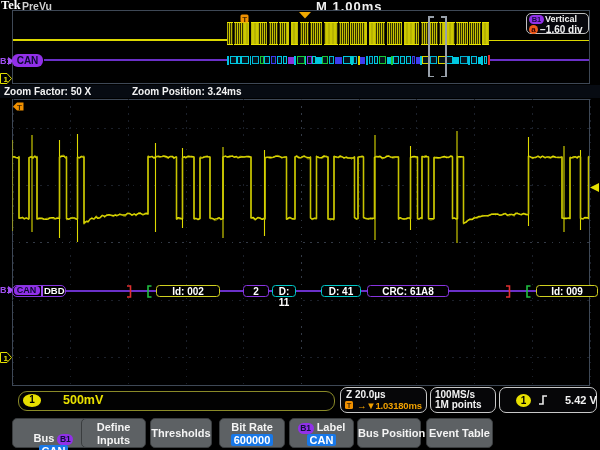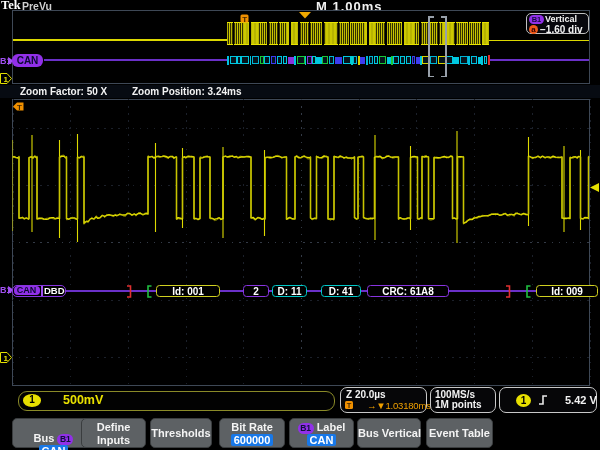--- a/index.html
+++ b/index.html
@@ -131,21 +131,21 @@
 <div class="abs" style="left:428px;top:75.5px;width:6px;height:1.5px;background:#98a0aa"></div>
 <div class="abs" style="left:441px;top:75.5px;width:6px;height:1.5px;background:#98a0aa"></div>
 
 <div class="abs" style="left:526px;top:13px;width:63px;height:21px;border:1.5px solid #c0c0c0;border-radius:5px;background:rgba(8,8,14,.92)"></div>
 <div class="abs" style="left:529px;top:14.5px;width:15px;height:9px;background:#9130e8;border-radius:5px;color:#140a40;font-size:7.5px;font-weight:bold;text-align:center;line-height:9px">B1</div>
 <div class="abs w" style="left:545px;top:14px;font-size:9px">Vertical</div>
 <div class="abs" style="left:529px;top:24.5px;width:9px;height:9px;background:#f05818;border-radius:50%;color:#300;font-size:8px;font-weight:bold;text-align:center;line-height:9px">a</div>
 <div class="abs w" style="left:540px;top:24px;font-size:10px">−1.60 div</div>
 
 <div class="abs" style="left:0;top:85px;width:600px;height:13px;background:#070b12"></div>
-<div class="abs w" style="left:20px;top:86px;font-size:10px">Zoom Factor: 50 X</div>
+<div class="abs w" style="left:4px;top:86px;font-size:10px">Zoom Factor: 50 X</div>
 <div class="abs w" style="left:132px;top:86px;font-size:10px">Zoom Position: 3.24ms</div>
 
 <div class="abs" style="left:12px;top:98.5px;width:578px;height:287px;border:1.5px solid #3e4856"></div>
 <div style="position:absolute;left:12.5px;top:99px;width:1px;height:285px;background-image:repeating-linear-gradient(180deg,#1b202a 0 1.4px,transparent 1.4px 7.1px)"></div>
 <div style="position:absolute;left:70.2px;top:99px;width:1px;height:285px;background-image:repeating-linear-gradient(180deg,#1b202a 0 1.4px,transparent 1.4px 7.1px)"></div>
 <div style="position:absolute;left:127.9px;top:99px;width:1px;height:285px;background-image:repeating-linear-gradient(180deg,#1b202a 0 1.4px,transparent 1.4px 7.1px)"></div>
 <div style="position:absolute;left:185.6px;top:99px;width:1px;height:285px;background-image:repeating-linear-gradient(180deg,#1b202a 0 1.4px,transparent 1.4px 7.1px)"></div>
 <div style="position:absolute;left:243.3px;top:99px;width:1px;height:285px;background-image:repeating-linear-gradient(180deg,#1b202a 0 1.4px,transparent 1.4px 7.1px)"></div>
 <div style="position:absolute;left:301.0px;top:99px;width:1px;height:285px;background-image:repeating-linear-gradient(180deg,#333a46 0 1.4px,transparent 1.4px 7.1px)"></div>
 <div style="position:absolute;left:358.7px;top:99px;width:1px;height:285px;background-image:repeating-linear-gradient(180deg,#1b202a 0 1.4px,transparent 1.4px 7.1px)"></div>
@@ -203,23 +203,23 @@
 <div class="abs" style="left:13.5px;top:285.8px;width:26px;height:9.5px;background:#9130e8;border-radius:4px;color:#0a0a30;font-weight:bold;font-size:9px;text-align:center;line-height:9.5px">CAN</div>
 <div class="abs" style="left:41px;top:285.5px;width:1.5px;height:10px;background:#a050f0"></div>
 <div class="abs" style="left:44px;top:285px;color:#fff;font-size:9.5px;font-weight:bold">DBD</div>
 
 <svg class="abs" style="left:127px;top:284.5px" width="5" height="13">
     <path d="M0,1 L3.5,1 L3.5,12 L0,12" stroke="#e03030" stroke-width="1.6" fill="none"></path>
   </svg>
 <svg class="abs" style="left:147px;top:284.5px" width="5" height="13">
     <path d="M4.5,1 L1,1 L1,12 L4.5,12" stroke="#20c040" stroke-width="1.6" fill="none"></path>
   </svg>
-<div class="dbox" style="left:156px;width:64px;border:1.3px solid #d0d020;line-height:11px">Id: 001</div>
+<div class="dbox" style="left:156px;width:64px;border:1.3px solid #d0d020;line-height:11px">Id: 002</div>
 <div class="dbox" style="left:243px;width:26px;border:1.3px solid #8834e0;line-height:11px">2</div>
-<div class="dbox" style="left:272px;width:35px;border:1.3px solid #00c8c8;line-height:11px">D: 11</div>
+<div class="dbox" style="left:272px;width:24px;border:1.3px solid #00c8c8;line-height:11px">D: 11</div>
 <div class="dbox" style="left:321px;width:40px;border:1.3px solid #00c8c8;line-height:11px">D: 41</div>
 <div class="dbox" style="left:367px;width:82px;border:1.3px solid #8834e0;line-height:11px">CRC: 61A8</div>
 <svg class="abs" style="left:506px;top:284.5px" width="5" height="13">
     <path d="M0,1 L3.5,1 L3.5,12 L0,12" stroke="#e03030" stroke-width="1.6" fill="none"></path>
   </svg>
 <svg class="abs" style="left:526px;top:284.5px" width="5" height="13">
     <path d="M4.5,1 L1,1 L1,12 L4.5,12" stroke="#20c040" stroke-width="1.6" fill="none"></path>
   </svg>
 <div class="dbox" style="left:536px;width:62px;border:1.3px solid #d0d020;line-height:11px">Id: 009</div>
 
@@ -231,32 +231,32 @@
 <div class="abs" style="left:18px;top:391px;width:317px;height:20px;border:1px solid #8a8a28;border-radius:9px;background:#020202"></div>
 <div class="abs" style="left:23px;top:394px;width:18px;height:12.5px;background:#e8e000;border-radius:50%;color:#000;font-weight:bold;font-size:10px;text-align:center;line-height:12.5px">1</div>
 <div class="abs" style="left:63px;top:392.5px;color:#e8e000;font-weight:bold;font-size:12.5px">500mV</div>
 
 <div class="box" style="left:340px;top:387px;width:87px;height:26px"></div>
 <div class="abs w" style="left:346px;top:388.5px;font-size:10px">Z 20.0µs</div>
 <svg class="abs" style="left:345px;top:400.5px" width="8" height="8">
     <rect x="0" y="0" width="8" height="8" rx="1.5" fill="#f09000"></rect>
     <text x="1.8" y="7" fill="#452800" font-size="7.5" font-weight="bold" font-family="Liberation Sans">T</text>
   </svg>
-<div class="abs" style="left:367px;top:400px;color:#f0a000;font-weight:normal;font-size:9.5px;letter-spacing:-0.2px">→▼1.03180ms</div>
+<div class="abs" style="left:357px;top:400px;color:#f0a000;font-weight:bold;font-size:9.5px;letter-spacing:-0.2px">→▼1.03180ms</div>
 
 <div class="box" style="left:430px;top:387px;width:66px;height:26px"></div>
 <div class="abs w" style="left:435px;top:388.5px;font-size:10px">100MS/s</div>
 <div class="abs w" style="left:435px;top:399px;font-size:10px">1M points</div>
 
 <div class="box" style="left:499px;top:387px;width:98px;height:26px"></div>
 <div class="abs" style="left:516px;top:394px;width:15px;height:13px;background:#e8e000;border-radius:50%;color:#000;font-weight:bold;font-size:10px;text-align:center;line-height:13px">1</div>
 <svg class="abs" style="left:538px;top:393px" width="10" height="14">
     <path d="M1,11 L5,11 L5,3 L9,3" stroke="#e8e8e8" stroke-width="1.6" fill="none"></path>
   </svg>
 <div class="abs w" style="left:565px;top:394px;font-size:11px">5.42 V</div>
 
 <div class="btn" style="left:12px;width:83px;padding-top:13px">Bus <span class="badge" style="width:16px;height:11px;font-size:8.5px;line-height:11px;border-radius:6px">B1</span><br><span class="blue">CAN</span></div>
 <div class="btn" style="left:81px;width:65px;padding-top:2px">Define<br>Inputs</div>
 <div class="btn" style="left:150px;width:62px;line-height:28px">Thresholds</div>
 <div class="btn" style="left:219px;width:66px;padding-top:2px">Bit Rate<br><span class="blue">600000</span></div>
 <div class="btn" style="left:289px;width:65px;padding-top:2px"><span class="badge" style="width:16px;height:11px;font-size:8.5px;line-height:11px;border-radius:6px">B1</span> Label<br><span class="blue">CAN</span></div>
-<div class="btn" style="left:357px;width:64px;line-height:28px">Bus Vertical</div>
+<div class="btn" style="left:357px;width:64px;line-height:28px">Bus Position</div>
 <div class="btn" style="left:426px;width:67px;line-height:28px">Event Table</div>
 
 </body></html>

